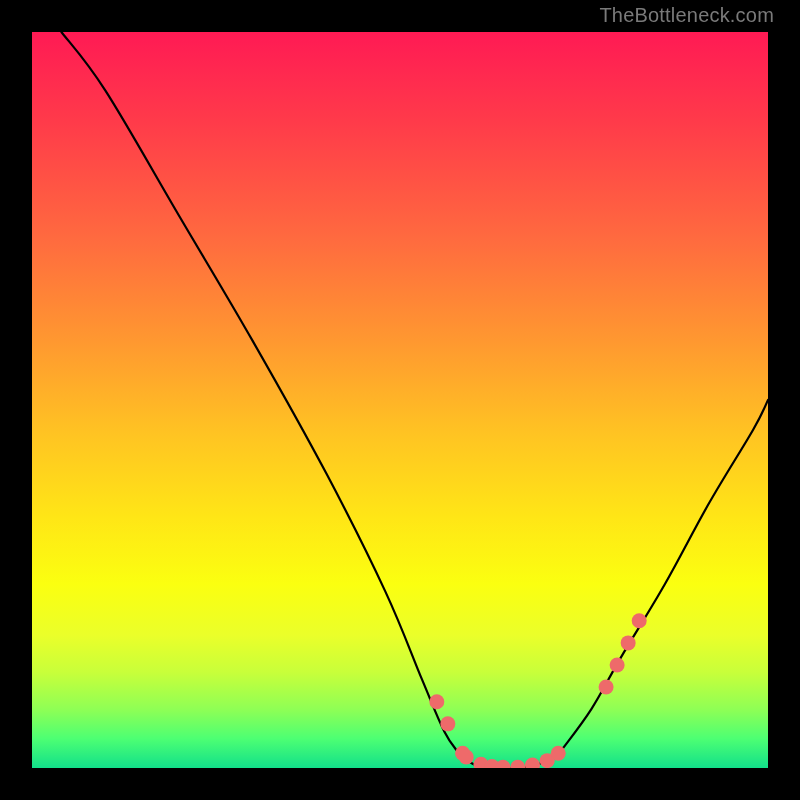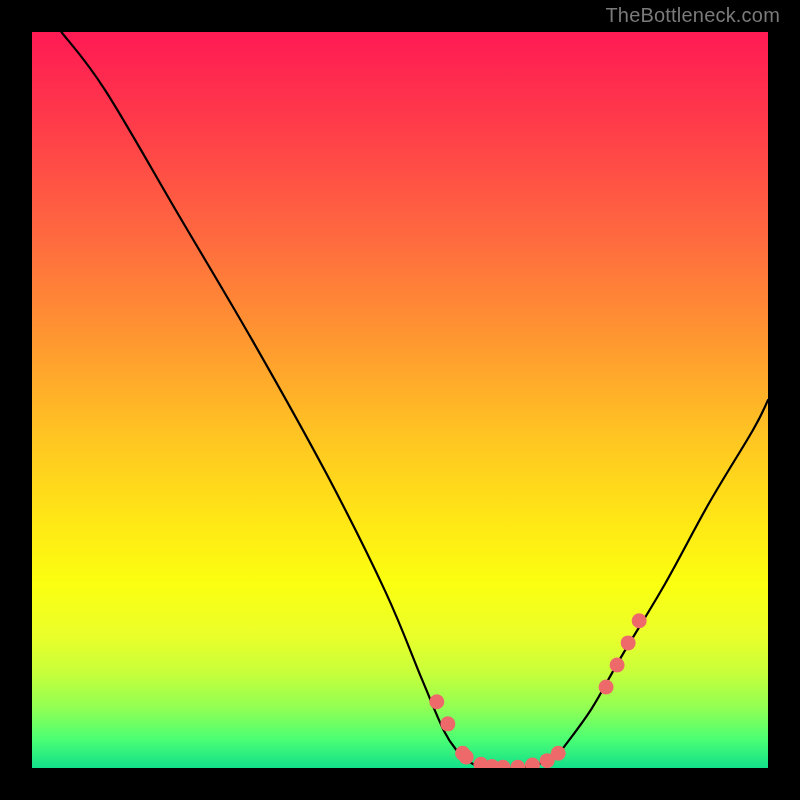--- a/index.html
+++ b/index.html
@@ -38,21 +38,21 @@
       #eaff2a 82%,
       #c8ff3a 87%,
       #8fff55 92%,
       #4dff73 96%,
       #12e08a 100%
     );
   }
   .watermark {
     position: absolute;
     top: 4px;
-    right: 20px;
+    right: 26px;
     color: #7a7a7a;
     font-size: 20px;
     letter-spacing: 0.2px;
     user-select: none;
     margin-left: 24px;
   }
   svg.curve {
     position: absolute;
     left: 0;
     top: 0;

